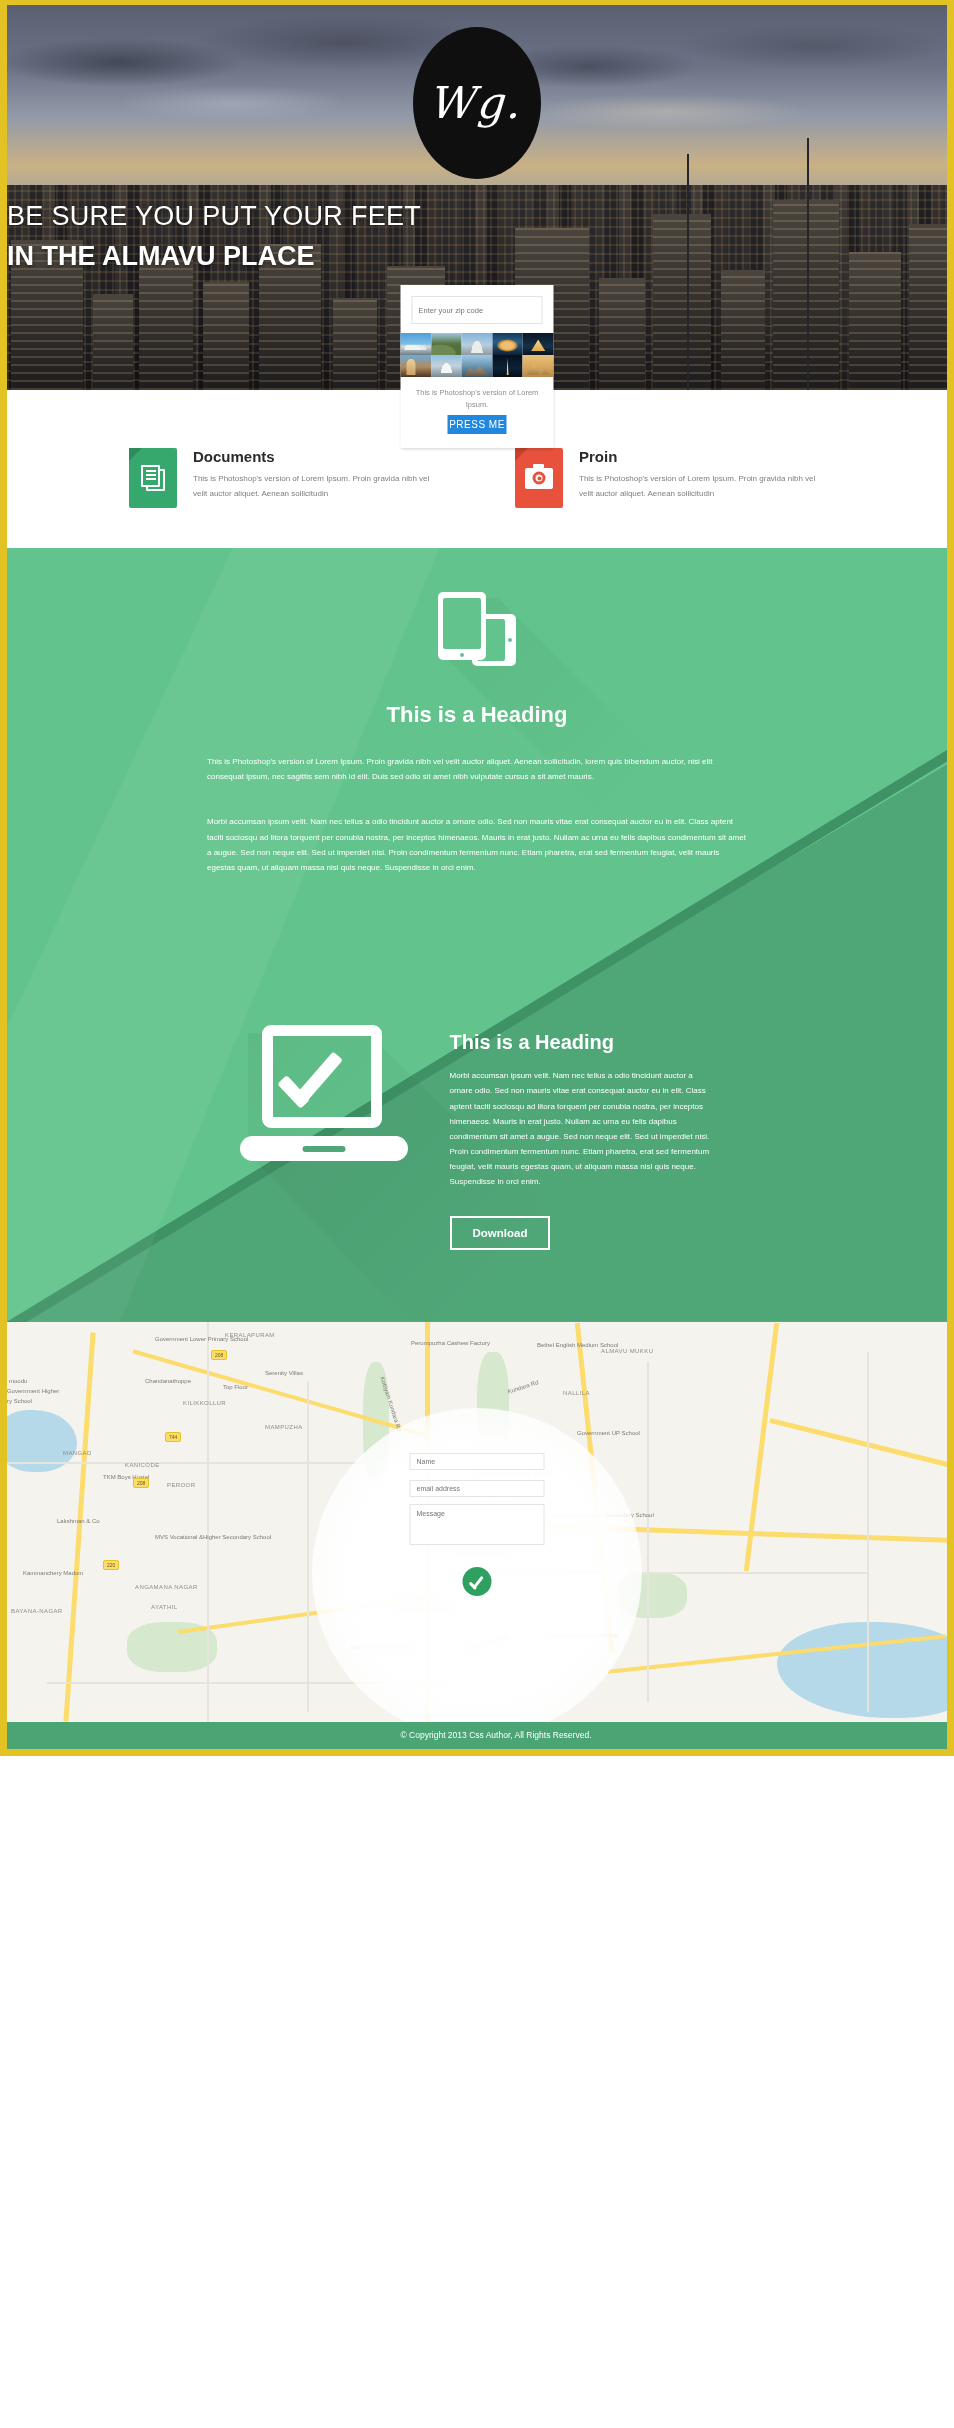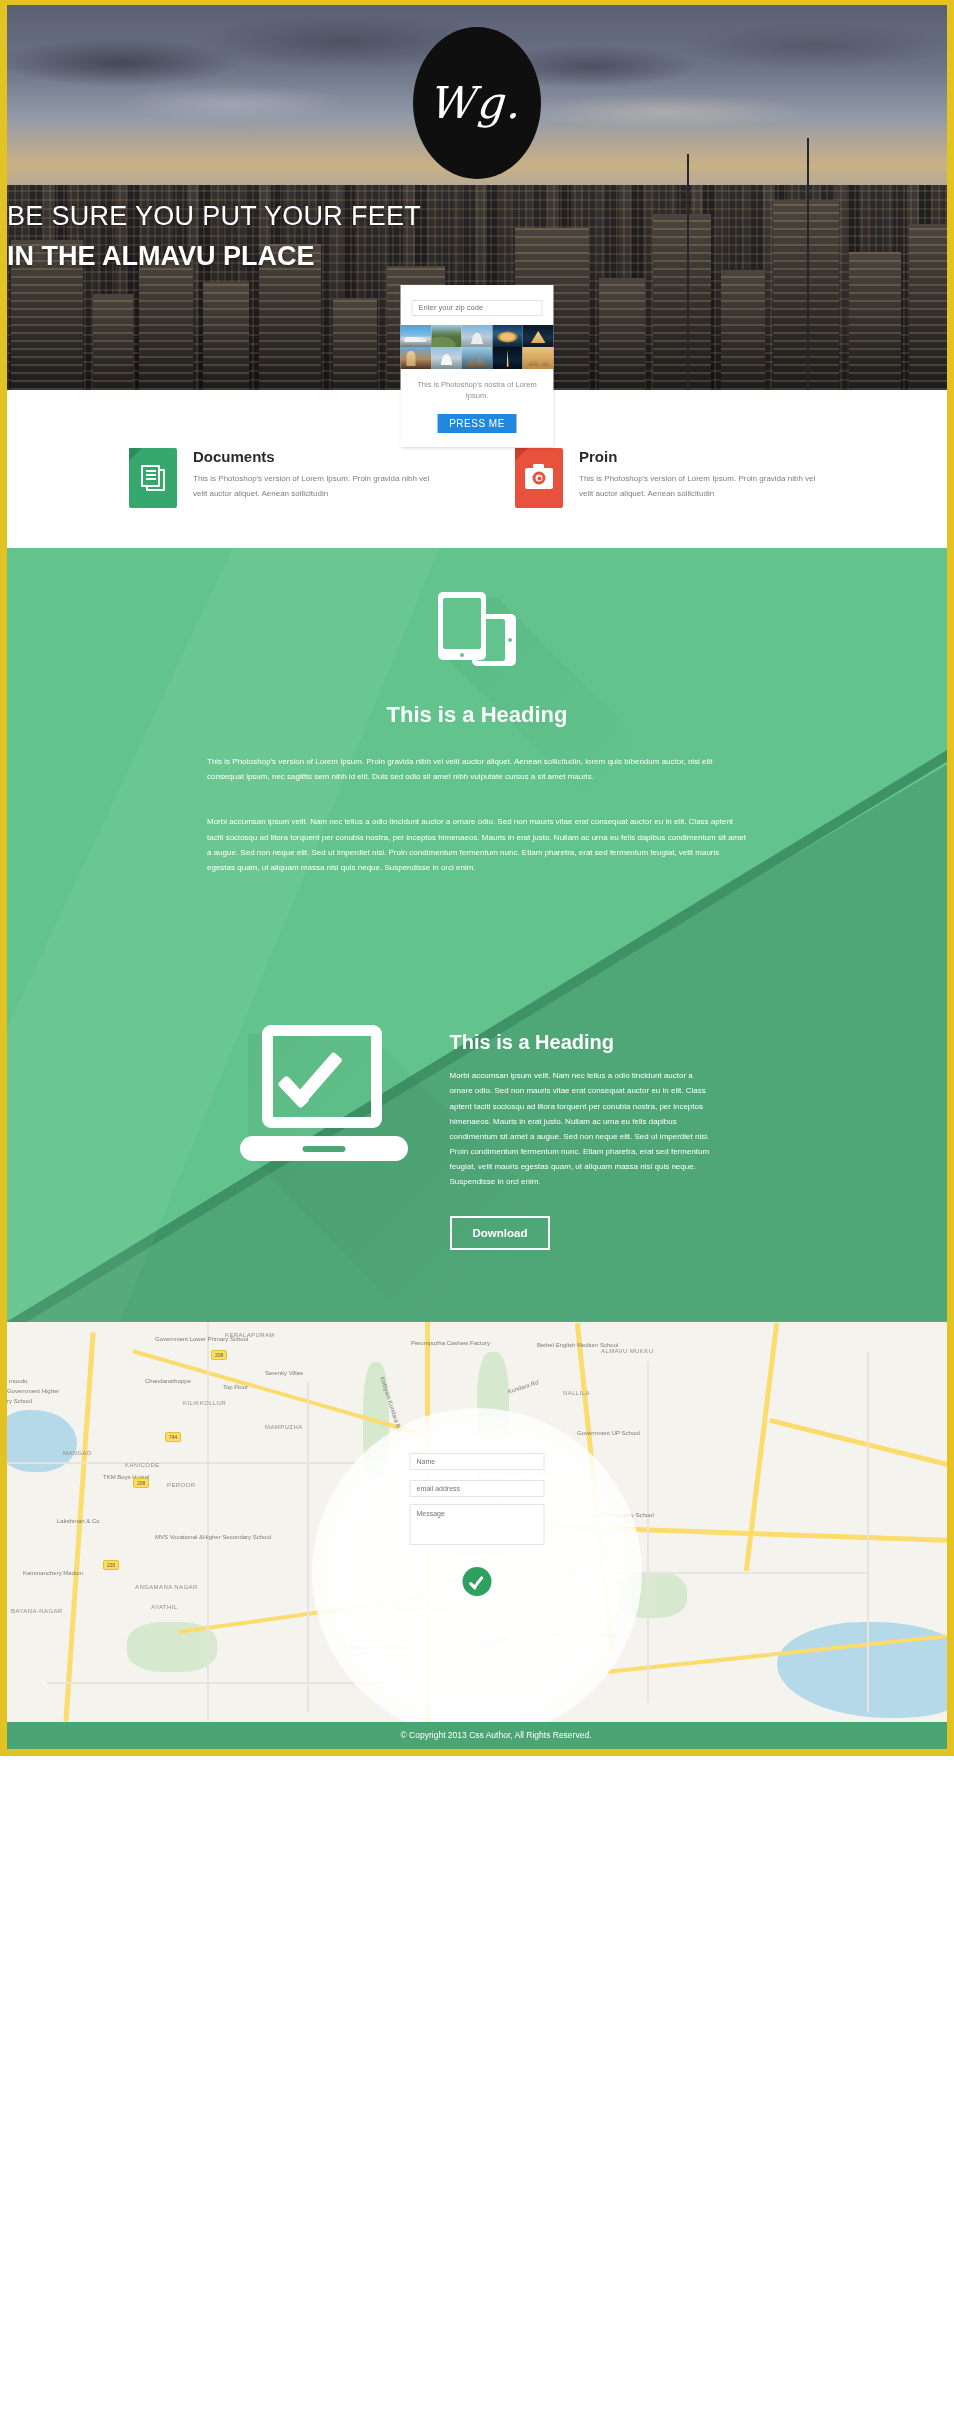--- a/index.html
+++ b/index.html
@@ -90,21 +90,21 @@
   }
 
   
   .signup-card {
     position:absolute; left:50%; transform:translateX(-50%);
     top:280px; width:153px; background:#fff; z-index:6;
     box-shadow:0 1px 3px rgba(0,0,0,.18);
     padding:11px 11px 14px 11px;
   }
   .zip-input {
-    width:100%; height:16px; border:1px solid #e2e2e2; background:#fff;
+    width:100%; height:28px; border:1px solid #e2e2e2; background:#fff;
     font-family:"Liberation Sans", sans-serif; font-size:7.5px; color:#8e8e8e;
     padding:0 6px; outline:none;
   }
   .photo-grid {
     margin:9px -11px 0 -11px; width:153px; height:44px;
     display:grid; grid-template-columns:repeat(5,1fr); grid-template-rows:1fr 1fr;
   }
   .ph { position:relative; overflow:hidden; }
   .ph1{background:linear-gradient(180deg,#4ea0d8 0%,#79bde8 48%,#cfd9dd 62%,#6d7d86 100%);}
   .ph1::after{content:"";position:absolute;left:14%;bottom:22%;width:70%;height:36%;
@@ -144,22 +144,22 @@
     clip-path:polygon(50% 0,66% 100%,34% 100%);}
   .ph10{background:linear-gradient(180deg,#e8c17c 0%,#d9a95f 50%,#b6894a 100%);}
   .ph10::after{content:"";position:absolute;left:12%;bottom:10%;width:76%;height:56%;
     background:linear-gradient(to top,#a87b41,#e9c783);
     clip-path:polygon(0 100%,30% 18%,58% 100%,62% 100%,82% 44%,100% 100%);}
   .card-note {
     margin-top:10px; text-align:center; color:#8e8e8e;
     font-size:7.5px; line-height:1.55;
   }
   .press-btn {
-    display:block; margin:12px auto 0 auto;
-    width:79px; height:19px; border:0; cursor:pointer;
+    display:block; margin:5px auto 0 auto;
+    width:59px; height:19px; border:0; cursor:pointer;
     background:#2288dd; color:#fff;
     font-family:"Liberation Sans", sans-serif; font-size:10px; font-weight:400;
     letter-spacing:.5px;
   }
 
   
   .features {
     background:#fff; padding:58px 0 40px 0;
     display:flex; justify-content:center; gap:76px;
   }
@@ -420,21 +420,21 @@
       <div class="ph ph2"></div>
       <div class="ph ph3"></div>
       <div class="ph ph4"></div>
       <div class="ph ph5"></div>
       <div class="ph ph6"></div>
       <div class="ph ph7"></div>
       <div class="ph ph8"></div>
       <div class="ph ph9"></div>
       <div class="ph ph10"></div>
     </div>
-    <div class="card-note">This is Photoshop's nostra  of Lorem Ipsum.</div>
+    <div class="card-note">This is Photoshop's version  of Lorem Ipsum.</div>
     <button class="press-btn">PRESS ME</button>
   </div>
 
   <section class="features">
 
     <div class="feature">
       <div class="fic green">
         <div class="sheet"></div>
           <div class="fold"></div>
         <div class="glyph">

